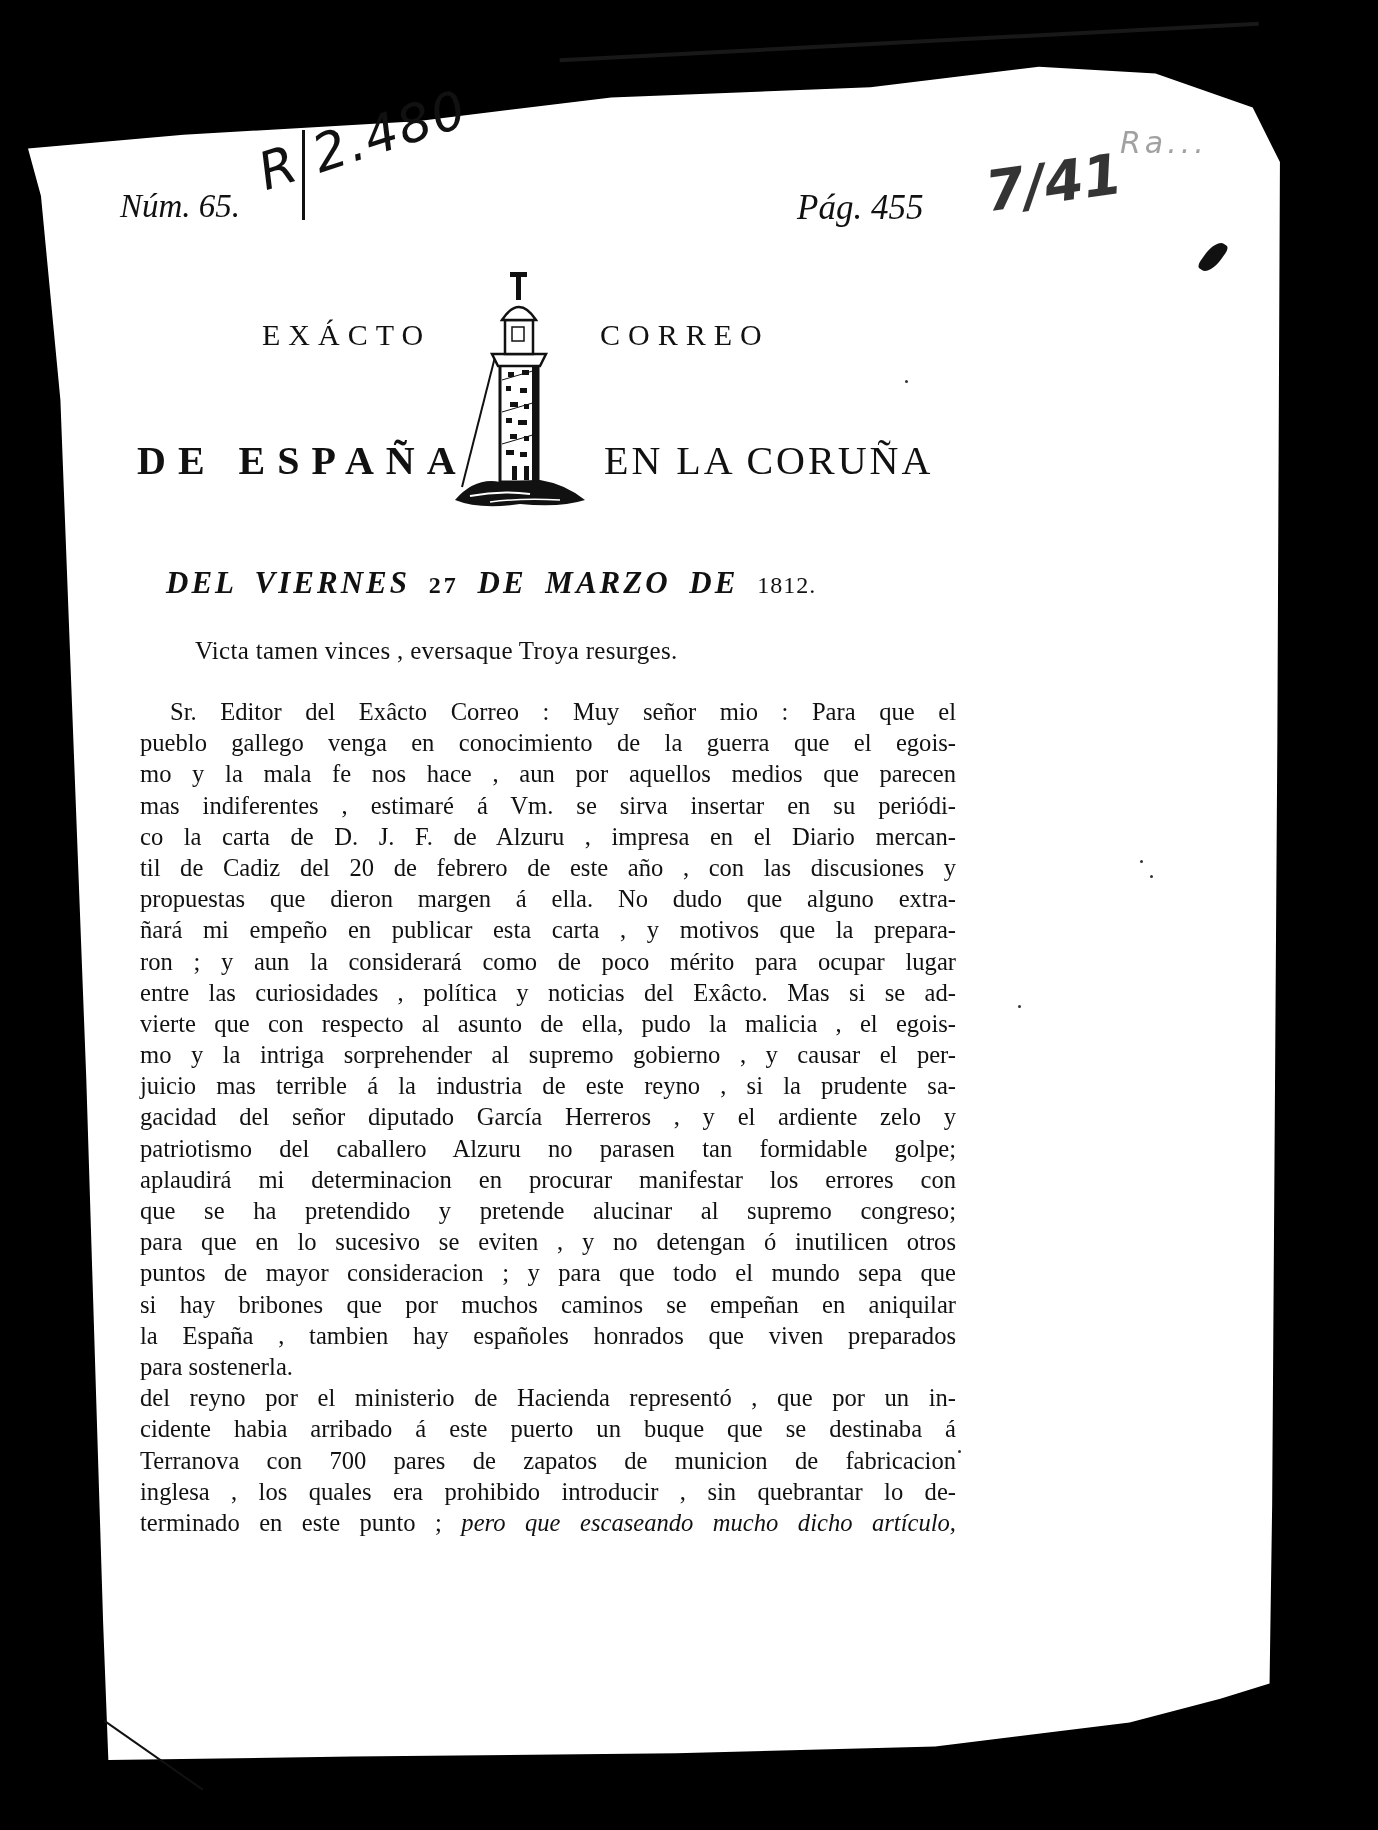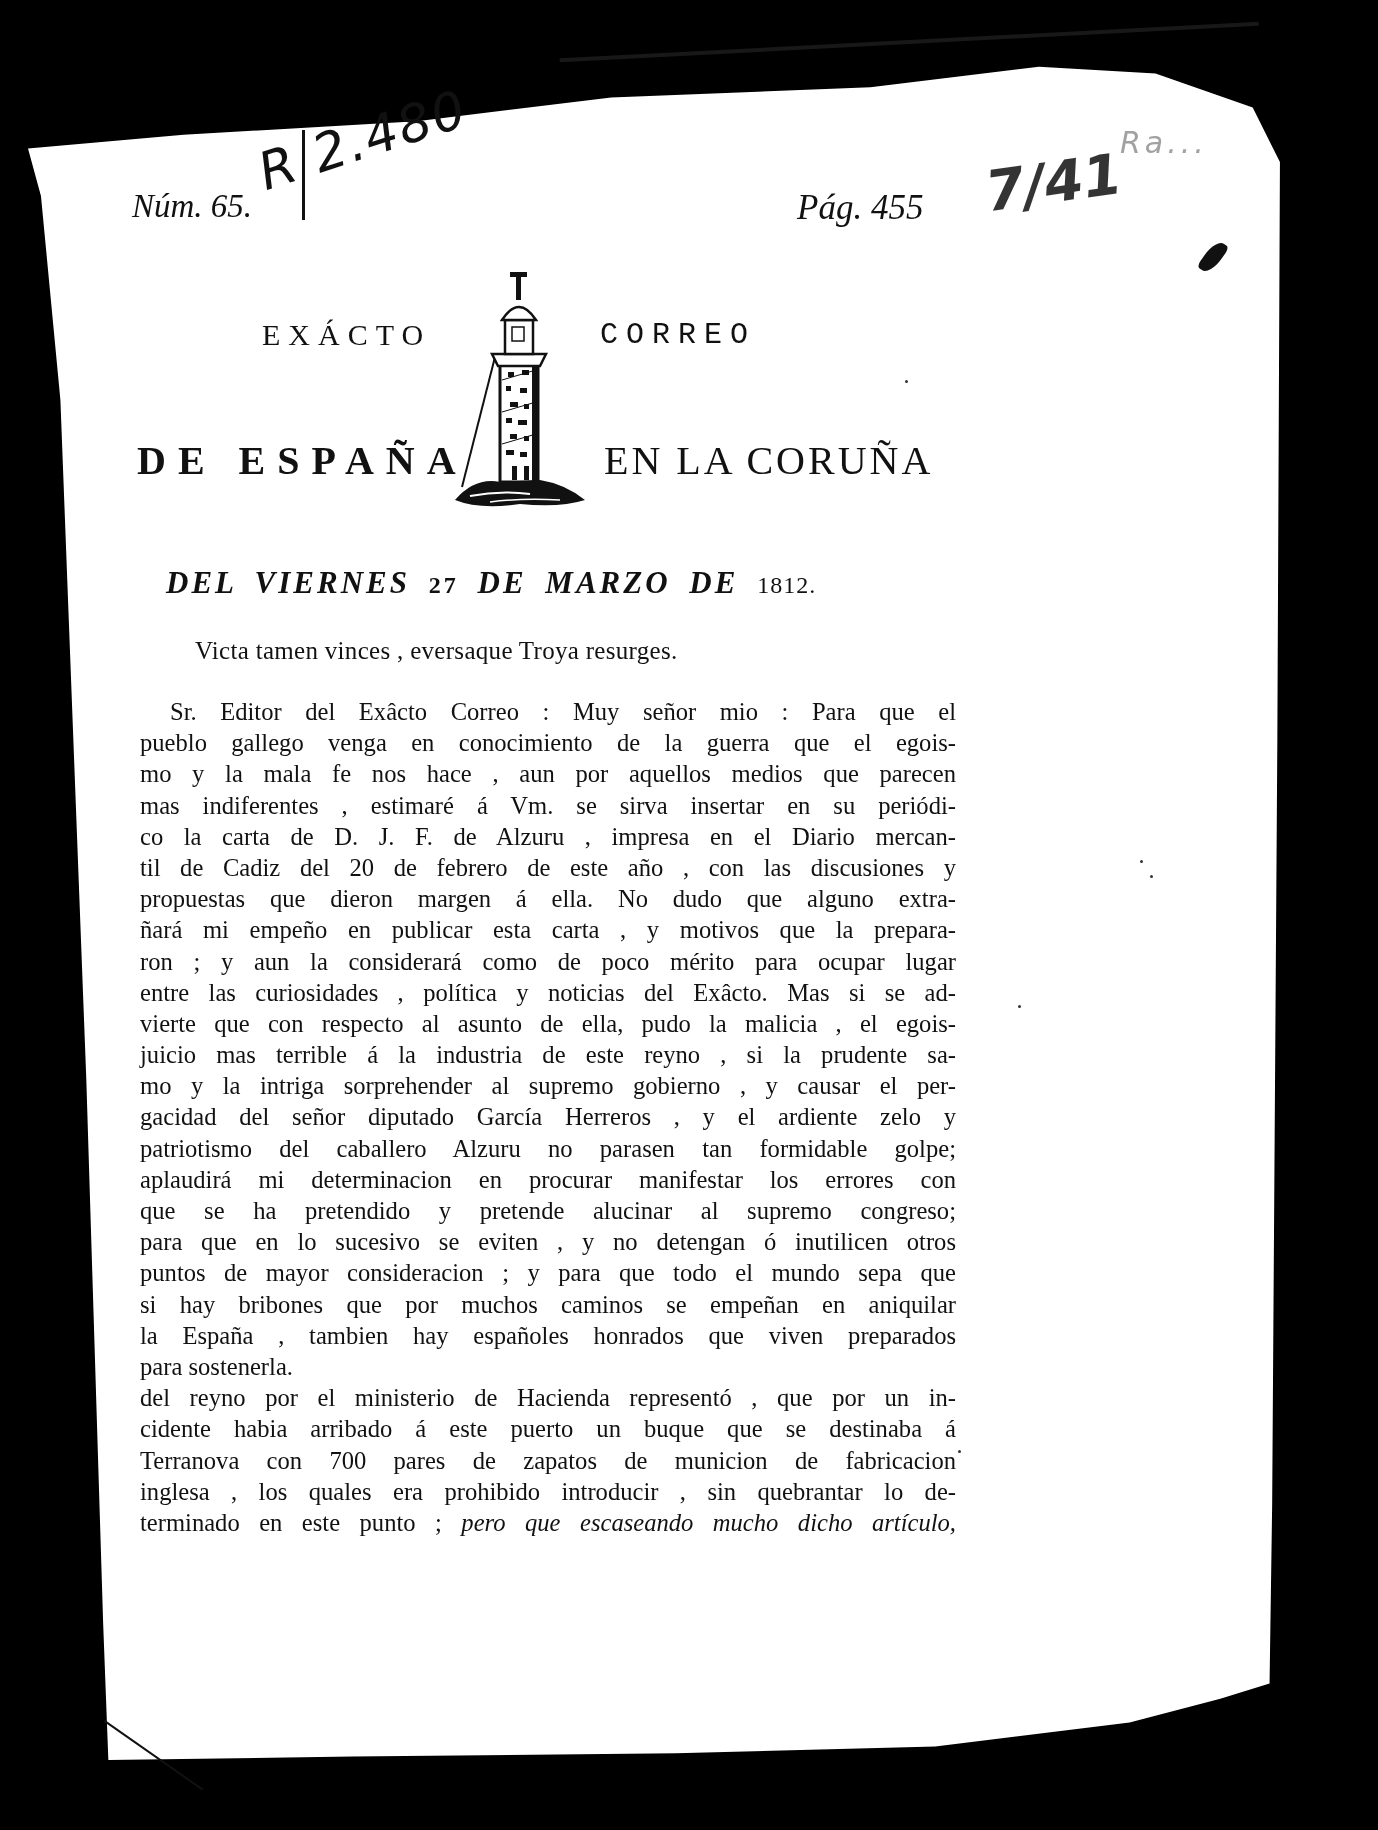--- a/index.html
+++ b/index.html
@@ -91,36 +91,35 @@
       background: #111;
       border-radius: 60% 20% 60% 20%;
       transform: rotate(35deg);
     }
     .issue-num {
       position: absolute;
       left: 120px;
       top: 188px;
       font-size: 33px;
       font-style: italic;
-      margin-left: 12px;
     }
     .page-num {
       position: absolute;
       left: 797px;
       top: 188px;
       font-size: 35px;
       font-style: italic;
     }
     .masthead-word {
       position: absolute;
       font-weight: bold;
       letter-spacing: 7px;
     }
     .mh-exacto { left: 262px; top: 318px; font-size: 30px; font-weight: normal; letter-spacing: 8px; }
-    .mh-correo { left: 600px; top: 318px; font-size: 30px; font-weight: normal; letter-spacing: 8px; font-family: Liberation Mono, monospace; }
+    .mh-correo { left: 600px; top: 318px; font-size: 30px; font-weight: normal; letter-spacing: 8px; }
     .mh-espana { left: 137px; top: 437px; font-size: 40px; letter-spacing: 12px; }
     .mh-coruna { left: 604px; top: 437px; font-size: 40px; font-weight: normal; letter-spacing: 3px; }
     .lighthouse {
       position: absolute;
       left: 440px;
       top: 262px;
       width: 150px;
       height: 250px;
     }
     .dateline {
@@ -264,22 +263,22 @@
   <span class="line">pueblo gallego venga en conocimiento de la guerra que el egois-</span>
   <span class="line">mo y la mala fe nos hace , aun por aquellos medios que parecen</span>
   <span class="line">mas indiferentes , estimaré á Vm. se sirva insertar en su periódi-</span>
   <span class="line">co la carta de D. J. F. de Alzuru , impresa en el Diario mercan-</span>
   <span class="line">til de Cadiz del 20 de febrero de este año , con las discusiones y</span>
   <span class="line">propuestas que dieron margen á ella. No dudo que alguno extra-</span>
   <span class="line">ñará mi empeño en publicar esta carta , y motivos que la prepara-</span>
   <span class="line">ron ; y aun la considerará como de poco mérito para ocupar lugar</span>
   <span class="line">entre las curiosidades , política y noticias del Exâcto. Mas si se ad-</span>
   <span class="line">vierte que con respecto al asunto de ella, pudo la malicia , el egois-</span>
+  <span class="line">mo y la intriga sorprehender al supremo gobierno , y causar el per-</span>
   <span class="line">juicio mas terrible á la industria de este reyno , si la prudente sa-</span>
-  <span class="line">mo y la intriga sorprehender al supremo gobierno , y causar el per-</span>
   <span class="line">gacidad del señor diputado García Herreros , y el ardiente zelo y</span>
   <span class="line">patriotismo del caballero Alzuru no parasen tan formidable golpe;</span>
   <span class="line">aplaudirá mi determinacion en procurar manifestar los errores con</span>
   <span class="line">que se ha pretendido y pretende alucinar al supremo congreso;</span>
   <span class="line">para que en lo sucesivo se eviten , y no detengan ó inutilicen otros</span>
   <span class="line">puntos de mayor consideracion ; y para que todo el mundo sepa que</span>
   <span class="line">si hay bribones que por muchos caminos se empeñan en aniquilar</span>
   <span class="line">la España , tambien hay españoles honrados que viven preparados</span>
   <span class="line last">para sostenerla.</span>
   <span class="line">del reyno por el ministerio de Hacienda representó , que por un in-</span>

